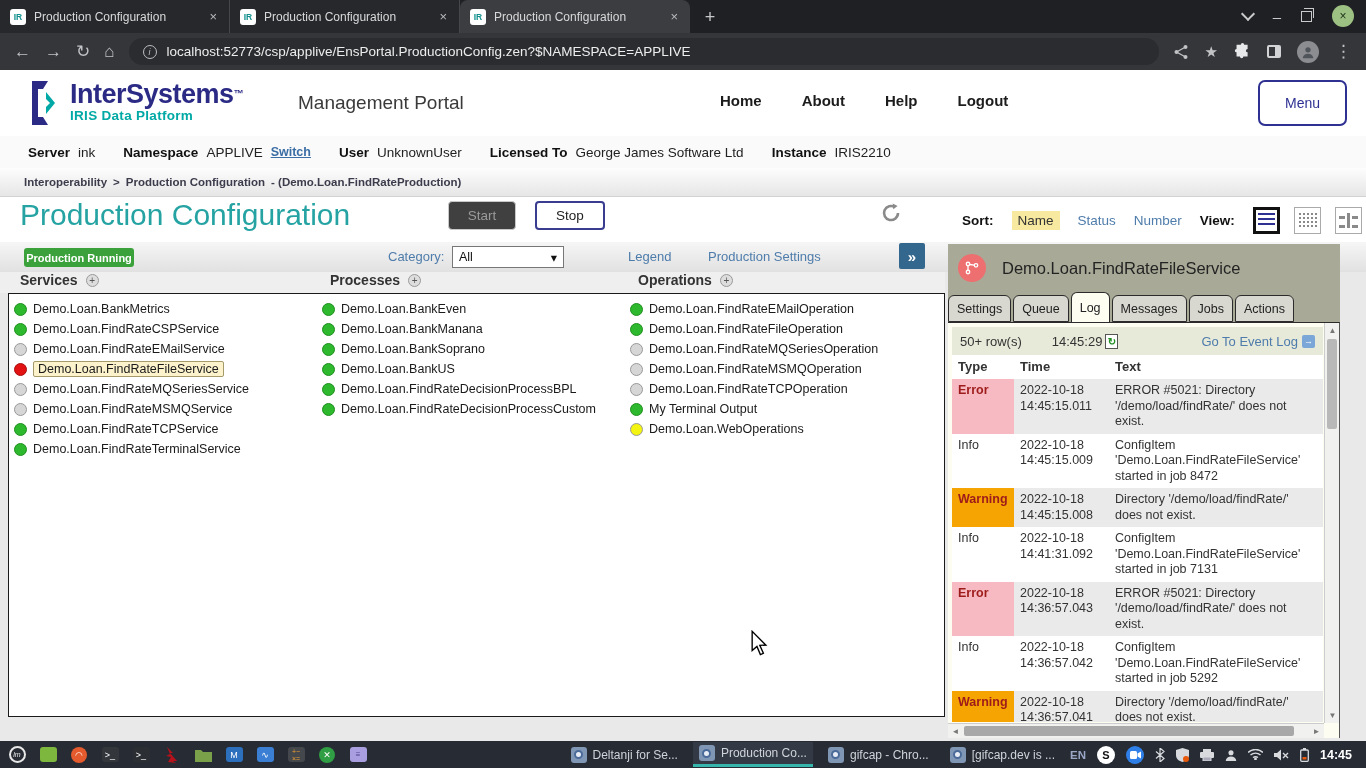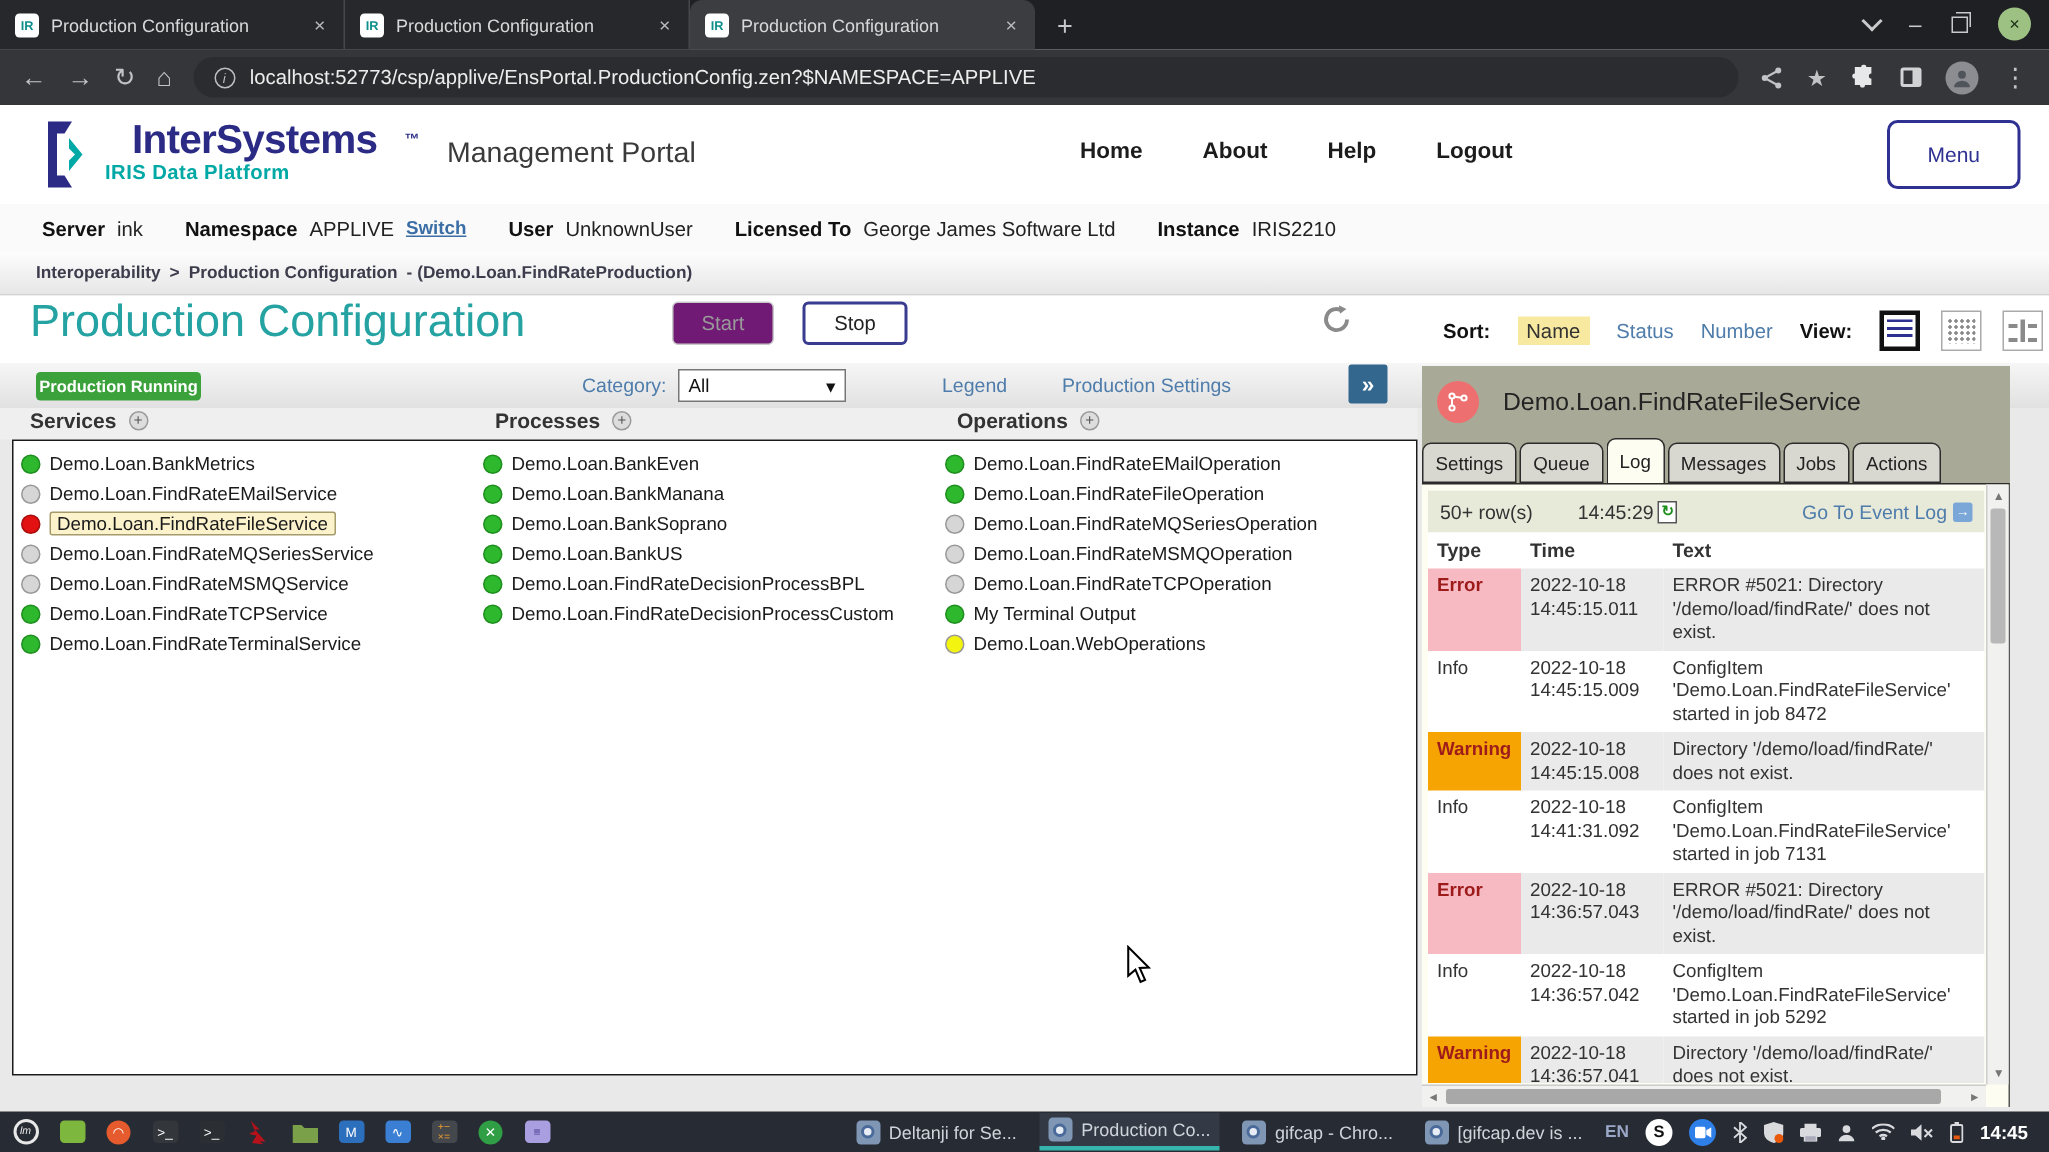--- a/index.html
+++ b/index.html
@@ -26,39 +26,39 @@
   .urlpill { flex:1; height:27px; background:#2b2c2f; border-radius:14px; display:flex; align-items:center; gap:10px; padding:0 14px; }
   .infoi { width:14px; height:14px; border:1.4px solid #bdbec0; border-radius:50%; color:#bdbec0; font-size:9px; display:flex; align-items:center; justify-content:center; font-style:italic; }
   .urltext { color:#eceded; font-size:13.5px; white-space:nowrap; }
   .addr-right { display:flex; align-items:center; gap:16px; }
   .sidebar-ic { width:14px; height:13px; border:2px solid #d2d3d5; border-radius:2px; border-right-width:6px; }
   .avatar { width:22px; height:22px; border-radius:50%; background:#8b8d91; display:flex; align-items:center; justify-content:center; }
 
   
   .phead { position:absolute; left:0; top:70px; width:1366px; height:66px; background:#fff; }
   .logo { position:absolute; left:26px; top:10px; display:flex; gap:8px; }
-  .logotext .brand { color:#2b2a85; font-weight:bold; font-size:27px; line-height:27px; letter-spacing:-0.5px;margin-left:18px; }
+  .logotext .brand { color:#2b2a85; font-weight:bold; font-size:27px; line-height:27px; letter-spacing:-0.5px; }
   .logotext .tm { font-size:10px; vertical-align:super; }
   .logotext .sub { color:#00a9a5; font-weight:bold; font-size:13.5px; letter-spacing:0.3px; }
   .ptitle { position:absolute; left:298px; top:22px; font-size:19px; color:#3a3a3a; }
   .pnav { position:absolute; left:720px; top:22px; display:flex; gap:40px; font-size:15px; font-weight:bold; color:#1c1c1c; }
   .menubtn { position:absolute; left:1258px; top:10px; width:89px; height:46px; border:2px solid #2e3192; border-radius:7px; background:#fff; color:#2e3192; font-weight:normal; font-size:14px; display:flex; align-items:center; justify-content:center; }
 
   
   .sessrow { position:absolute; left:0; top:136px; width:1366px; height:32px; background:#fafafa; display:flex; align-items:center; font-size:13.5px; color:#222; }
   .sessrow b { color:#111; }
   .sess-item { margin-left:28px; display:flex; gap:8px; align-items:center; }
   .switchlink { color:#3b6ea5; text-decoration:underline; font-weight:bold; font-size:12.5px; }
 
   
   .crumbbar { position:absolute; left:0; top:168px; width:1366px; height:29px; background:linear-gradient(#fdfdfd,#e6e6e6); border-bottom:1px solid #d2d2d2; display:flex; align-items:center; padding-left:24px; gap:6px; font-size:11.5px; font-weight:bold; color:#3c3c4c; }
   .titlerow { position:absolute; left:0; top:197px; width:1366px; height:45px; background:#fff; }
   .pagetitle { position:absolute; left:20px; top:1px; font-size:30px; color:#25a3a3; }
   .btn { position:absolute; height:29px; border-radius:4px; font-size:13.5px; display:flex; align-items:center; justify-content:center; }
-  .startbtn { left:448px; top:4px; width:68px; background:#701a75; border:1px solid #c9c9c9; color:#9a9a9a; }
+  .startbtn { left:448px; top:4px; width:68px; background:#404040; border:1px solid #c9c9c9; color:#9a9a9a; }
   .stopbtn { left:535px; top:4px; width:70px; background:#fff; border:2px solid #3a3d8f; color:#222; }
   .refresh-ic { position:absolute; left:879px; top:4px; }
   .sortwrap { position:absolute; left:962px; top:10px; display:flex; align-items:center; gap:18px; font-size:13.5px; }
   .sortlabel,.viewlabel { font-weight:bold; color:#111; }
   .sortopt { color:#4e7cab; }
   .sortopt.selected { background:#f8e9a1; color:#333; padding:2px 6px; }
   .viewbtns { display:flex; gap:14px; align-items:center; }
   .vi { width:27px; height:27px; background:#fff; border:1px solid #aaa; display:flex; align-items:center; justify-content:center; }
   .vi.sel { border:3px solid #111; }
   .vi1-in { width:17px; height:15px; background:repeating-linear-gradient(#2e3192 0 2px, transparent 2px 5px); }
@@ -311,20 +311,24 @@
   </div>
 </div>
 
 <div class="mainbox">
   <div class="itemcol col-sv">
     <div class="cfgitem">
         <span class="dot green"></span>
         <span class="cfglabel">Demo.Loan.BankMetrics</span>
       </div>
     <div class="cfgitem">
+        <span class="dot green"></span>
+        <span class="cfglabel">Demo.Loan.FindRateCSPService</span>
+      </div>
+    <div class="cfgitem">
         <span class="dot gray"></span>
         <span class="cfglabel">Demo.Loan.FindRateEMailService</span>
       </div>
     <div class="cfgitem">
         <span class="dot red"></span>
         <span class="cfglabel selected">Demo.Loan.FindRateFileService</span>
       </div>
     <div class="cfgitem">
         <span class="dot gray"></span>
         <span class="cfglabel">Demo.Loan.FindRateMQSeriesService</span>

